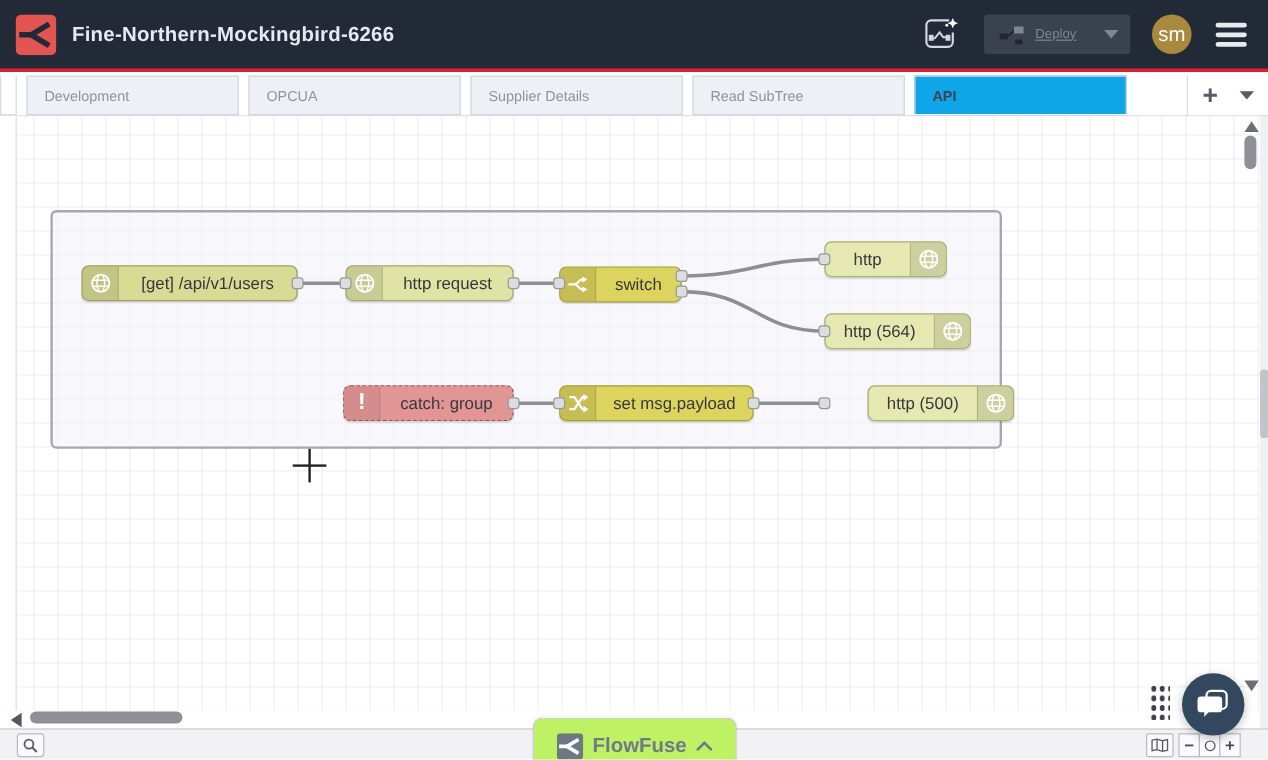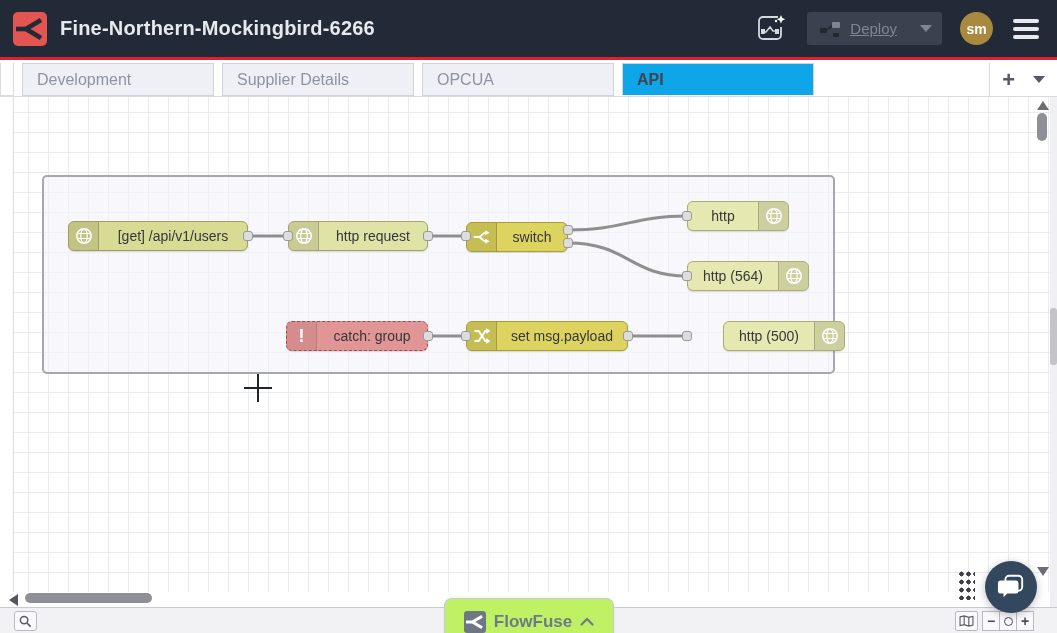--- a/index.html
+++ b/index.html
@@ -4,38 +4,38 @@
 <style>
   * { margin:0; padding:0; box-sizing:border-box; }
   html,body { width:1057px; height:633px; overflow:hidden;
     font-family:"Liberation Sans", sans-serif; background:#fff; }
   .stage { position:relative; width:1057px; height:633px; overflow:hidden; }
 
   
   .header { position:absolute; left:0; top:0; width:1057px; height:60px;
     background:#222a37; display:flex; align-items:center; border-bottom:3px solid #d92133; }
   .logo-box { width:34px; height:34px; margin-left:13px; flex:0 0 auto; }
-  .app-title { color:#e6e9ee; font-size:20px; font-weight:600; letter-spacing:.2px; margin-left:13px; flex:1; }
+  .app-title { color:#e6e9ee; font-size:17px; font-weight:600; letter-spacing:.2px; margin-left:13px; flex:1; }
   .hdr-right { display:flex; align-items:center; gap:18px; margin-right:16px; }
   .ai-btn { width:36px; height:36px; display:flex; align-items:center; justify-content:center; cursor:pointer; }
   .deploy-btn { height:33px; background:#3a4250; border-radius:3px; display:flex; align-items:center;
-    padding:0 10px 0 12px; color:#7e8595; font-size:15px; gap:9px; cursor:default;text-decoration:underline; }
+    padding:0 10px 0 12px; color:#7e8595; font-size:11px; gap:9px; cursor:default;text-decoration:underline; }
   .deploy-caret { width:0; height:0; border-left:6px solid transparent; border-right:6px solid transparent;
     border-top:7px solid #7e8595; margin-left:14px; }
-  .avatar { width:33px; height:33px; border-radius:50%; background:#a9893d; color:#fff; font-weight:700;
-    font-size:14px; display:flex; align-items:center; justify-content:center; }
+  .avatar { width:33px; height:33px; border-radius:50%; background:#a9893d; color:#fff; font-weight:400;
+    font-size:17px; display:flex; align-items:center; justify-content:center; }
   .menu-btn { display:flex; flex-direction:column; gap:4px; padding:4px 2px; cursor:pointer; }
   .menu-btn span { display:block; width:26px; height:4px; background:#e8eaee; border-radius:2px; }
 
   
   .tabbar { position:absolute; left:0; top:63px; width:1057px; height:34px; background:#fff;
     border-bottom:1px solid #d9dae2; display:flex; align-items:stretch; }
   .tab-gutter { width:14px; border:1px solid #d9dae2; border-top:none; background:#fff; }
-  .tab { width:192px; margin-left:8px; background:#eff0f6; border:1px solid #d2d3de;
-    color:#8e93a3; font-size:16px; display:flex; align-items:center; padding-left:14px; cursor:pointer; }
+  .tab { width:177px; margin-left:8px; background:#eff0f6; border:1px solid #d2d3de;
+    color:#8e93a3; font-size:12px; display:flex; align-items:center; padding-left:14px; cursor:pointer; }
   .tab.active { background:#0ea5e9; border-bottom-color:#fff; color:#41434e; font-weight:700; }
   .tab-tools { margin-left:auto; display:flex; align-items:center; border-left:1px solid #d9dae2; padding:0 12px; gap:18px; }
   .tab-add { color:#555a66; font-size:22px; font-weight:700; line-height:1; cursor:pointer; }
   .tab-caret { width:0; height:0; border-left:6px solid transparent; border-right:6px solid transparent;
     border-top:7px solid #555a66; cursor:pointer; }
 
   
   .canvas { position:absolute; left:0; top:97px; width:1050px; height:495px; background-color:#fff;
     background-image:
       linear-gradient(to right,#eaeaf3 1px,transparent 1px),
@@ -153,24 +153,27 @@
         </div>
     </div>
   </div>
 
   <div class="tabbar">
     <div class="tab-gutter"></div>
     <div class="tab">
         <span>Development</span>
       </div>
     <div class="tab">
+        <span>OPCUA</span>
+      </div>
+    <div class="tab">
         <span>Supplier Details</span>
       </div>
     <div class="tab">
-        <span>OPCUA</span>
+        <span>Read SubTree</span>
       </div>
     <div class="tab active">
         <span>API</span>
       </div>
     <div class="tab-tools">
       <div class="tab-add">+</div>
       <div class="tab-caret"></div>
     </div>
   </div>
 

